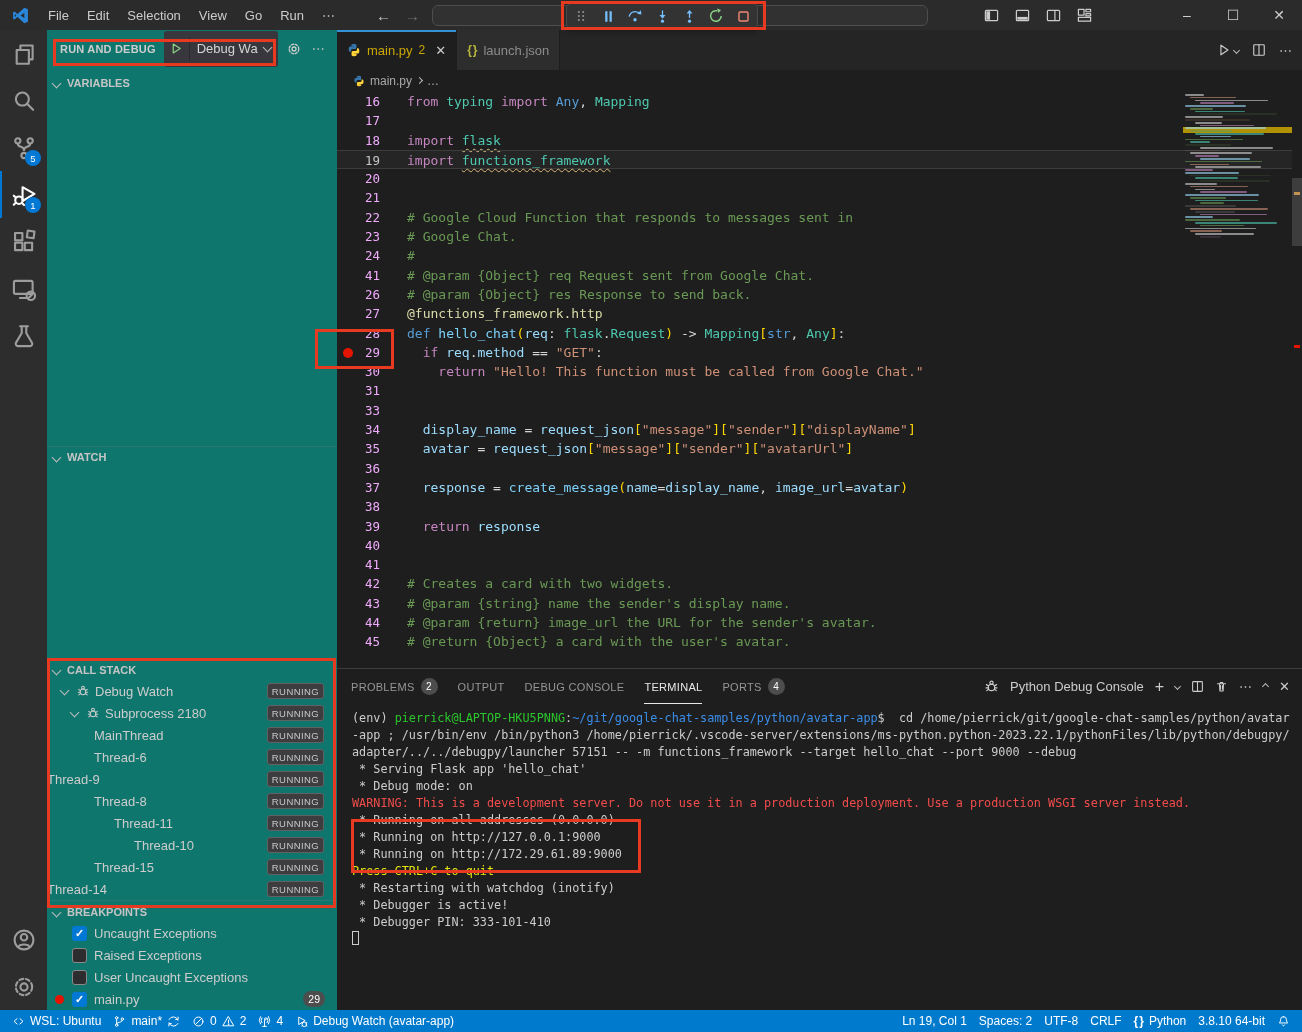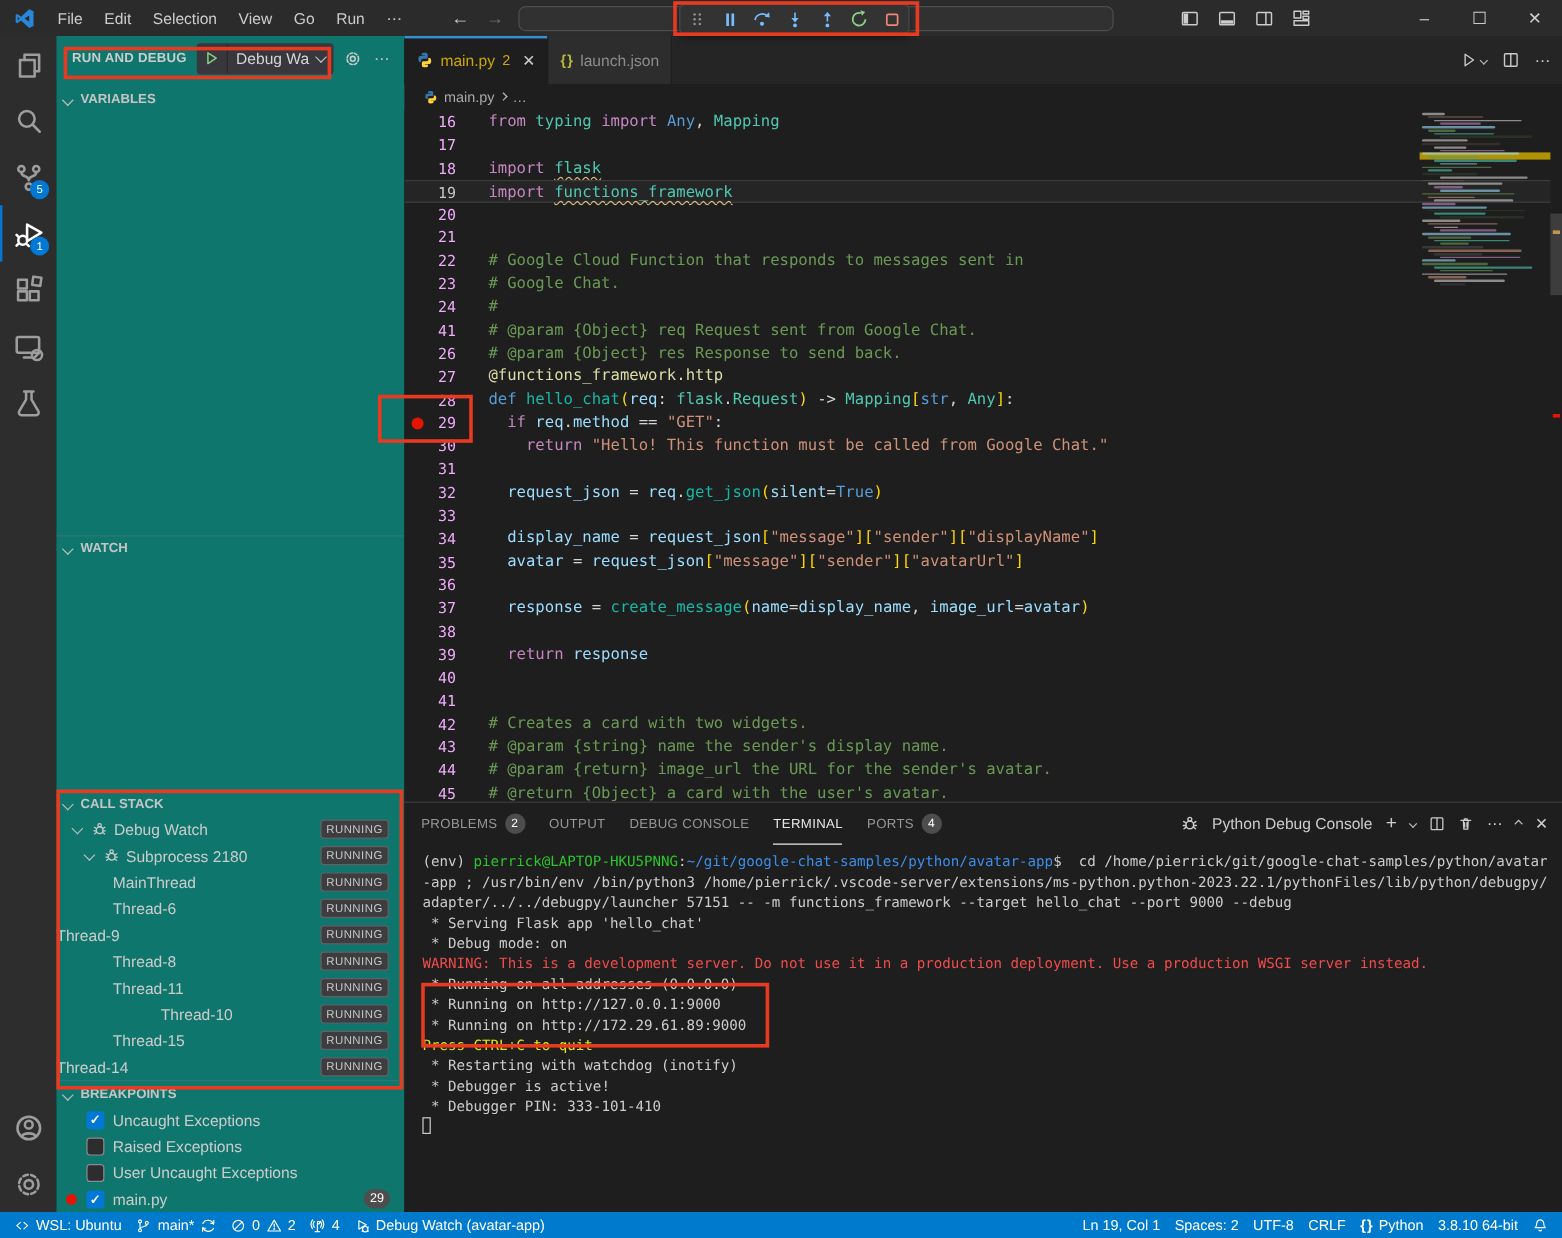--- a/index.html
+++ b/index.html
@@ -29,21 +29,21 @@
   .act-item{width:47px;height:47px;display:flex;align-items:center;justify-content:center;position:relative}
   .act-item.active{border-left:2px solid #0078d4}
   .act-item.active .ico{stroke:#ffffff}
   .act-badge{position:absolute;right:6px;bottom:5px;min-width:16px;height:16px;border-radius:9px;background:#0078d4;
     color:#fff;font-size:9.5px;display:flex;align-items:center;justify-content:center;padding:0 4px}
   #activitybar .bottom{margin-top:auto}
   
   #sidebar{width:290px;background:#0f766e;flex:none;display:flex;flex-direction:column;font-size:13px;position:relative}
   #runbar{height:38px;display:flex;align-items:center;padding:0 8px 0 13px;gap:8px}
   #runbar-label{font-size:11px;font-weight:bold;color:#cccccc;letter-spacing:.2px}
-  #config-picker{display:flex;align-items:center;height:26px;background:#37373d;border-radius:3px;overflow:hidden}
+  #config-picker{display:flex;align-items:center;height:36px;background:#37373d;border-radius:3px;overflow:hidden}
   #config-play{width:26px;height:24px;display:flex;align-items:center;justify-content:center;border-right:1px solid #2a2a2b}
   #config-name{padding:0 4px 0 7px;color:#d5d5d5;max-width:74px;white-space:nowrap;overflow:hidden}
   .chev{width:7px;height:7px;border-left:1.3px solid #bbbbbb;border-bottom:1.3px solid #bbbbbb;transform:rotate(-45deg);flex:none}
   .chev.small{width:5px;height:5px}
   #config-picker .chev{margin:0 7px 2px 2px}
   .sec-head{height:22px;display:flex;align-items:center;gap:7px;padding-left:6px;font-size:11px;font-weight:bold;
     color:#c5c5c5;border-top:1px solid rgba(128,128,128,.25)}
   .sec-head .chev{margin-bottom:-2px}
   .sec-head.first{border-top:none;margin-top:4px}
   .spacer1{height:354px}.spacer2{height:192px}
@@ -72,21 +72,21 @@
   #breadcrumb{height:22px;background:#1e1e1e;display:flex;align-items:center;gap:5px;padding-left:16px;font-size:12px;color:#a9a9a9;flex:none}
   #editor{flex:1;background:#1e1e1e;position:relative;overflow:hidden;font-family:"DejaVu Sans Mono",monospace;font-size:13px}
   #code{position:absolute;left:0;top:0;right:10px}
   .cl{display:flex;height:19.3px;line-height:19.3px;position:relative}
   .cl .gutter{width:70px;flex:none;position:relative}
   .cl .lnum{position:absolute;left:0;top:0;width:43px;text-align:right;color:#f0abfc;font-size:12.5px}
   .cl.cur .lnum{color:#c6c6c6}
   .cl .bpdot{position:absolute;left:6px;top:5px;width:10px;height:10px;border-radius:50%;background:#e51400}
   .cl .codetext{white-space:pre}
   .cl.cur{background:rgba(255,255,255,.035);border-top:1px solid #3c3c3c;border-bottom:1px solid #3c3c3c}
-  .tk-kw{color:#C586C0}.tk-kwb{color:#569CD6}.tk-type{color:#4EC9B0}.tk-fn{color:#14b8a6}.tk-var{color:#9CDCFE}
+  .tk-kw{color:#C586C0}.tk-kwb{color:#569CD6}.tk-type{color:#4EC9B0}.tk-fn{color:#7dd3fc}.tk-var{color:#9CDCFE}
   .tk-str{color:#CE9178}.tk-com{color:#6A9955}.tk-brk{color:#FFD700}.tk-dec{color:#DCDCAA}.tk-d{color:#d4d4d4}
   .tk-sq{text-decoration:underline;text-decoration-style:wavy;text-decoration-color:#d7ba7d;text-underline-offset:3px;text-decoration-thickness:1px}
   #minimap{position:absolute;right:12px;top:2px;width:105px;height:148px}
   .mm-bar{height:1.7px;margin-bottom:1.1px;border-radius:1px;opacity:.6}
   #mm-band{position:absolute;left:-2px;right:-2px;top:33px;height:6px;background:#caa700;opacity:.85}
   #vscroll{position:absolute;right:0;top:86px;width:10px;height:68px;background:rgba(121,121,121,.35)}
   #ovr-yellow{position:absolute;right:2px;top:100px;width:6px;height:3px;background:#c09553}
   #ovr-red{position:absolute;right:2px;top:253px;width:6px;height:3px;background:#e51400}
   
   #panel{height:342px;flex:none;background:#1e1e1e;border-top:1px solid #3c3c3c;display:flex;flex-direction:column;position:relative}
@@ -345,21 +345,21 @@
             <span class="cs-badge">RUNNING</span>
           </div>
           <div class="cs-row" style="">
             <span class="cs-label">Thread-9</span>
             <span class="cs-badge">RUNNING</span>
           </div>
           <div class="cs-row" style="padding-left: 47px;">
             <span class="cs-label">Thread-8</span>
             <span class="cs-badge">RUNNING</span>
           </div>
-          <div class="cs-row" style="padding-left: 47px;">
+          <div class="cs-row" style="padding-left: 47px; margin-left: 20px;">
             <span class="cs-label">Thread-11</span>
             <span class="cs-badge">RUNNING</span>
           </div>
           <div class="cs-row" style="padding-left: 47px; margin-left: 40px;">
             <span class="cs-label">Thread-10</span>
             <span class="cs-badge">RUNNING</span>
           </div>
           <div class="cs-row" style="padding-left: 47px;">
             <span class="cs-label">Thread-15</span>
             <span class="cs-badge">RUNNING</span>
@@ -524,26 +524,20 @@
               <div class="gutter">
                 <span class="lnum">30</span>
               </div>
               <span class="codetext"><span class="tk-d">    </span><span class="tk-kw">return</span><span class="tk-d"> </span><span class="tk-str">"Hello! This function must be called from Google Chat."</span></span>
             </div>
             <div class="cl">
               <div class="gutter">
                 <span class="lnum">31</span>
               </div>
               <span class="codetext"></span>
-            </div>
-            <div class="cl">
-              <div class="gutter">
-                <span class="lnum">32</span>
-              </div>
-              <span class="codetext"><span class="tk-d">  </span><span class="tk-var">request_json</span><span class="tk-d"> = </span><span class="tk-var">req</span><span class="tk-d">.</span><span class="tk-fn">get_json</span><span class="tk-brk">(</span><span class="tk-var">silent</span><span class="tk-d">=</span><span class="tk-kwb">True</span><span class="tk-brk">)</span></span>
             </div>
             <div class="cl">
               <div class="gutter">
                 <span class="lnum">33</span>
               </div>
               <span class="codetext"></span>
             </div>
             <div class="cl">
               <div class="gutter">
                 <span class="lnum">34</span>

